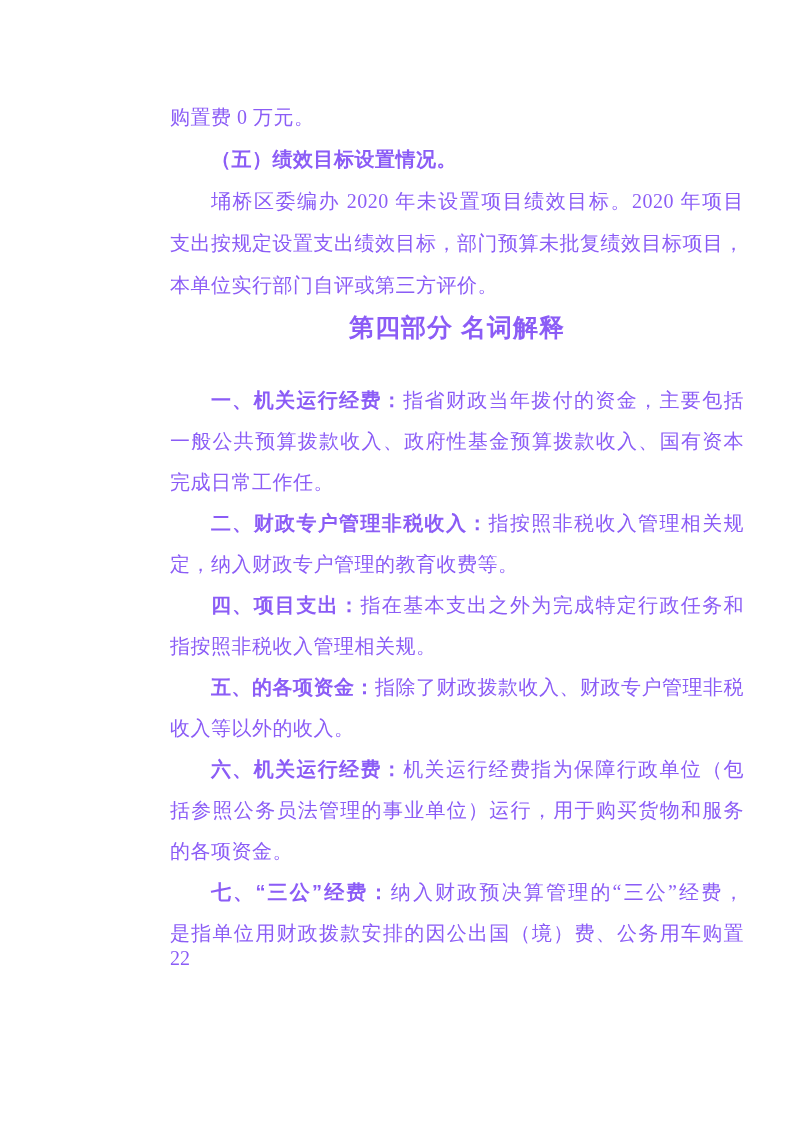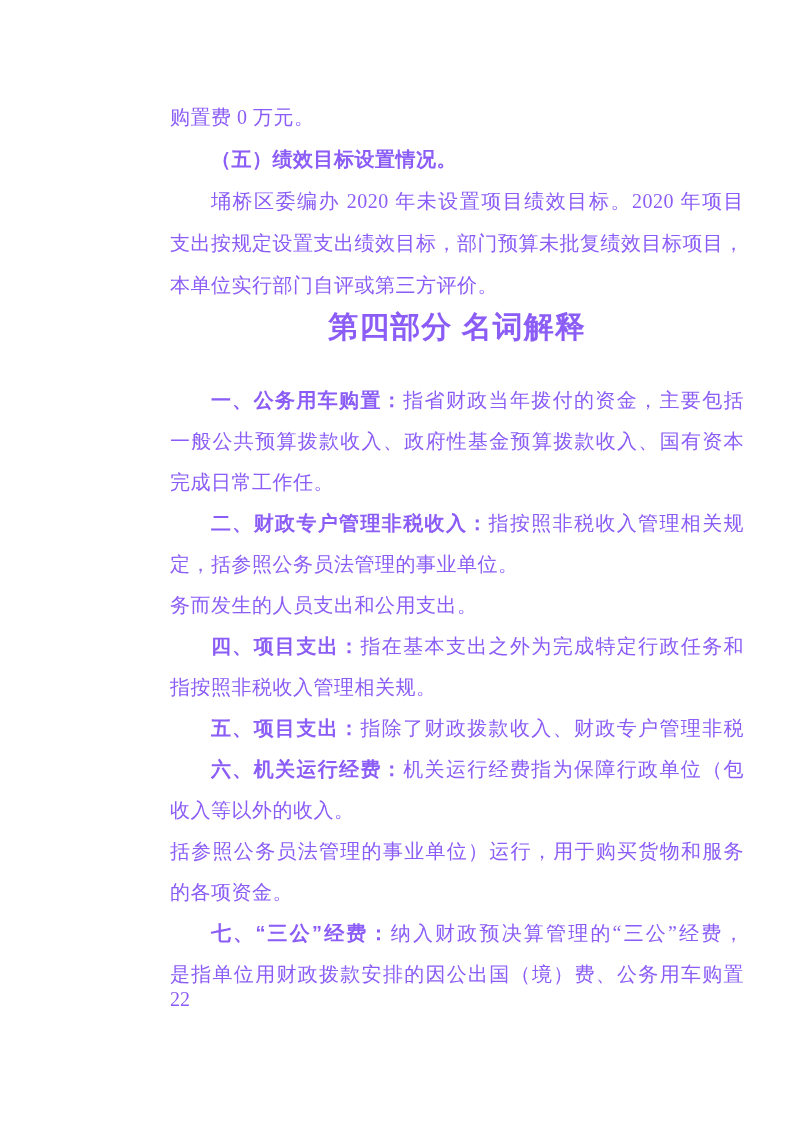--- a/index.html
+++ b/index.html
@@ -49,21 +49,21 @@
   .lead-serif {
     font-weight: 700;
     font-family: "Liberation Serif", "DejaVu Serif", serif;
     margin-top: 20px;
   }
   .section-title {
     height: 72px;
     line-height: 38px;
     padding-top: 2px;
     text-align: center;
-    font-size: 30px;
+    font-size: 25px;
     font-weight: 700;
     letter-spacing: 1px;
     font-family: "Liberation Sans", "DejaVu Sans", sans-serif;
   }
   .page-number {
     margin-top: -6px;
     height: 20px;
     line-height: 20px;
     text-align: left;
     font-size: 20px;
@@ -78,31 +78,30 @@
   <div class="content">
     <div class="intro-block">
         <div class="line"><span>购置费 0 万元。</span></div>
         <div class="line indent"><span class="lead lead-serif">（五）绩效目标设置情况。</span><span></span></div>
         <div class="line indent justify"><span>埇桥区委编办 2020 年未设置项目绩效目标。2020 年项目</span></div>
         <div class="line justify"><span>支出按规定设置支出绩效目标，部门预算未批复绩效目标项目，</span></div>
         <div class="line"><span>本单位实行部门自评或第三方评价。</span></div>
       </div>
     <div class="section-title">第四部分 名词解释</div>
     <div class="defs-block">
-        <div class="line indent justify"><span class="lead lead-sans">一、公务用车购置：</span><span>指省财政当年拨付的资金，主要包括</span></div>
+        <div class="line indent justify"><span class="lead lead-sans">一、机关运行经费：</span><span>指省财政当年拨付的资金，主要包括</span></div>
         <div class="line justify"><span>一般公共预算拨款收入、政府性基金预算拨款收入、国有资本</span></div>
         <div class="line"><span>完成日常工作任。</span></div>
         <div class="line indent justify"><span class="lead lead-sans">二、财政专户管理非税收入：</span><span>指按照非税收入管理相关规</span></div>
-        <div class="line"><span>定，括参照公务员法管理的事业单位。</span></div>
-        <div class="line"><span>务而发生的人员支出和公用支出。</span></div>
+        <div class="line"><span>定，纳入财政专户管理的教育收费等。</span></div>
         <div class="line indent justify"><span class="lead lead-sans">四、项目支出：</span><span>指在基本支出之外为完成特定行政任务和</span></div>
         <div class="line"><span>指按照非税收入管理相关规。</span></div>
-        <div class="line indent justify"><span class="lead lead-sans">五、项目支出：</span><span>指除了财政拨款收入、财政专户管理非税</span></div>
+        <div class="line indent justify"><span class="lead lead-sans">五、的各项资金：</span><span>指除了财政拨款收入、财政专户管理非税</span></div>
+        <div class="line"><span>收入等以外的收入。</span></div>
         <div class="line indent justify"><span class="lead lead-sans">六、机关运行经费：</span><span>机关运行经费指为保障行政单位（包</span></div>
-        <div class="line"><span>收入等以外的收入。</span></div>
         <div class="line justify"><span>括参照公务员法管理的事业单位）运行，用于购买货物和服务</span></div>
         <div class="line"><span>的各项资金。</span></div>
         <div class="line indent justify"><span class="lead lead-sans">七、“三公”经费：</span><span>纳入财政预决算管理的“三公”经费，</span></div>
         <div class="line justify"><span>是指单位用财政拨款安排的因公出国（境）费、公务用车购置</span></div>
       </div>
     <div class="page-number">22</div>
   </div>
 </div>
 
 </body></html>

